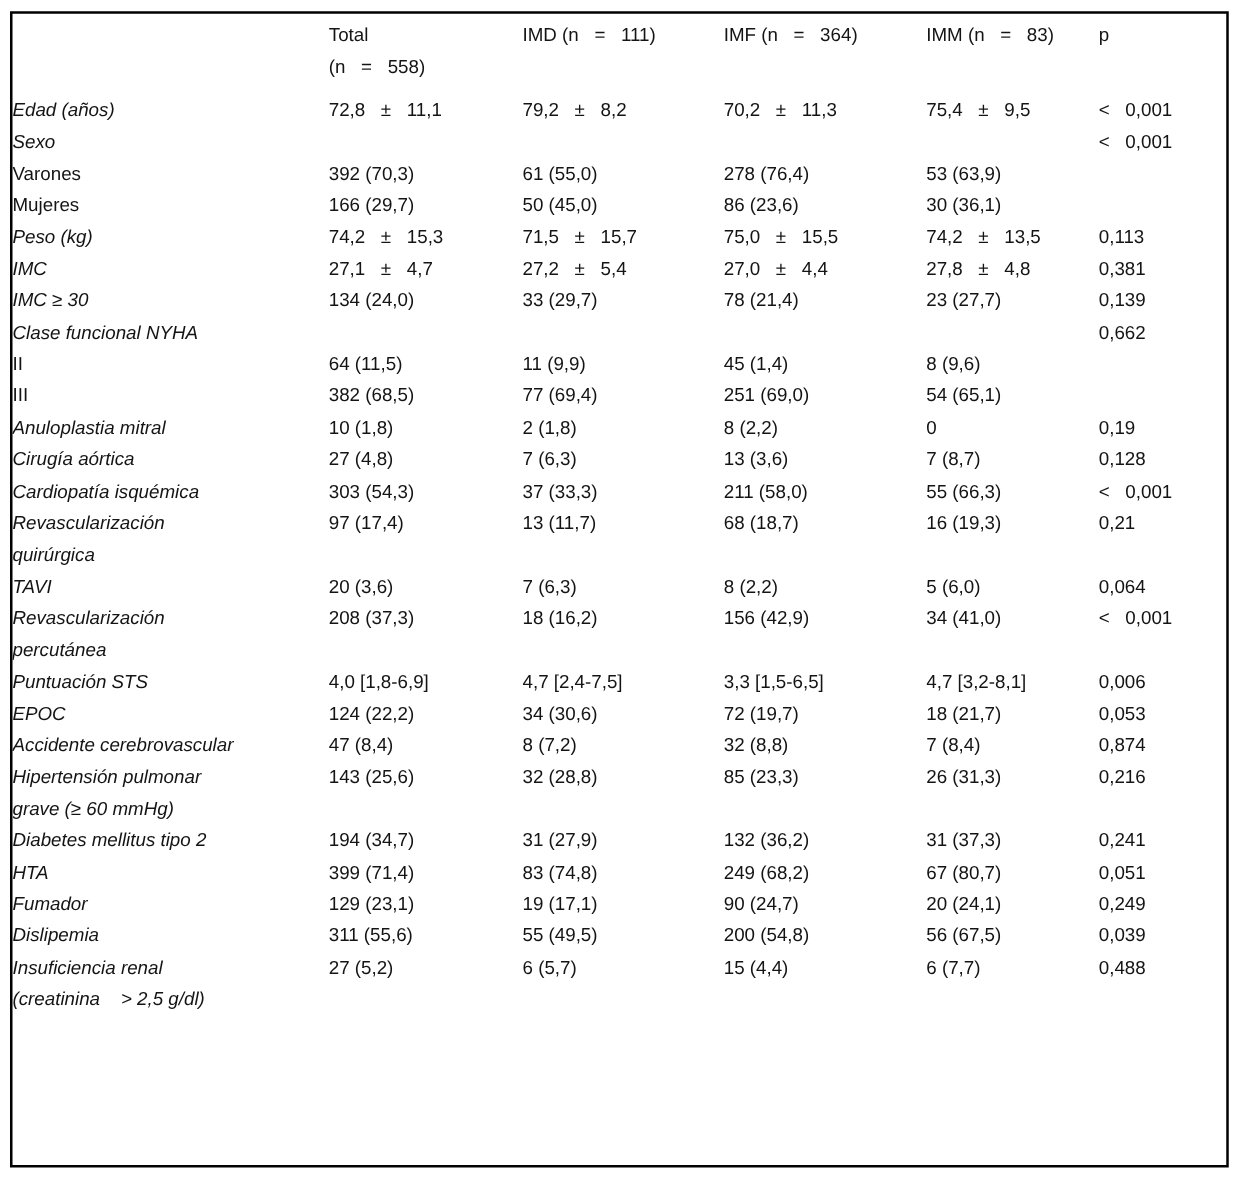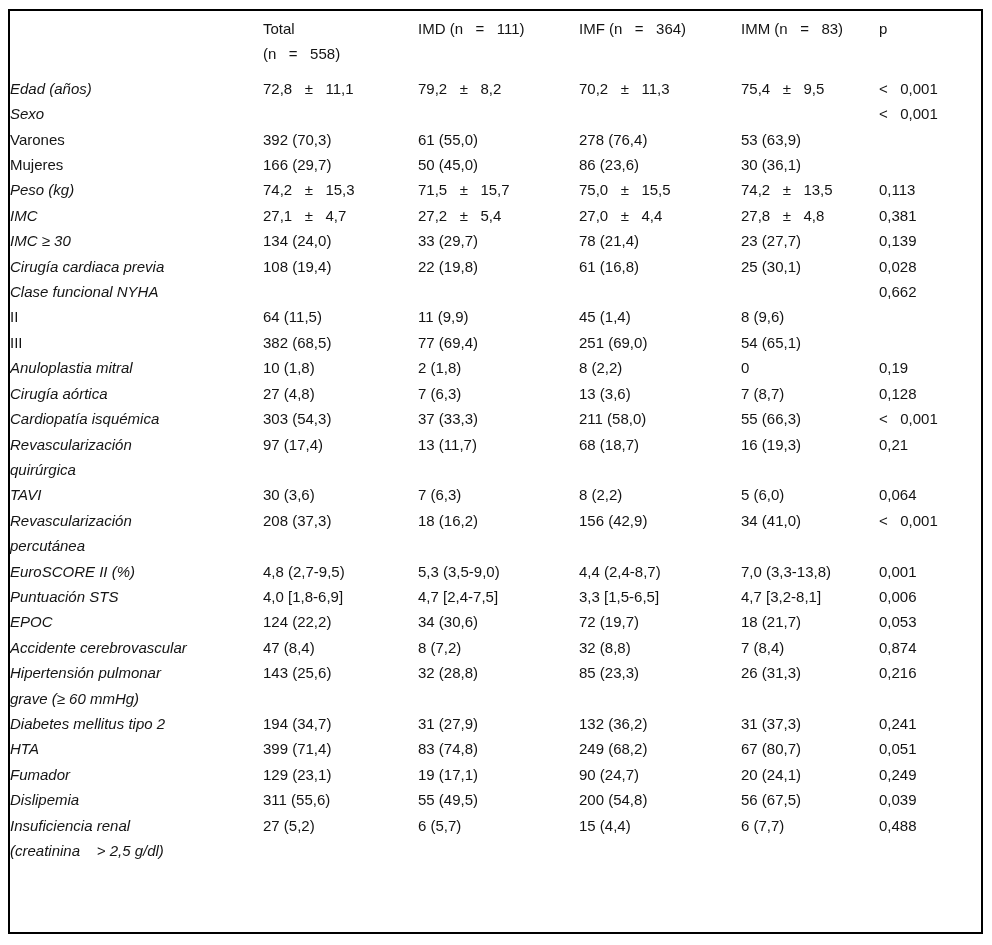--- a/index.html
+++ b/index.html
@@ -127,28 +127,20 @@
   </tr>
         <tr>
     <td class="label">IMC ≥ 30</td>
     <td>134 (24,0)</td>
     <td>33 (29,7)</td>
     <td>78 (21,4)</td>
     <td>23 (27,7)</td>
     <td>0,139</td>
   </tr>
         <tr>
-    <td class="label">Cirugía cardiaca previa</td>
-    <td>108 (19,4)</td>
-    <td>22 (19,8)</td>
-    <td>61 (16,8)</td>
-    <td>25 (30,1)</td>
-    <td>0,028</td>
-  </tr>
-        <tr>
     <td class="label">Clase funcional NYHA</td>
     <td></td>
     <td></td>
     <td></td>
     <td></td>
     <td>0,662</td>
   </tr>
         <tr>
     <td class="label indent">II</td>
     <td>64 (11,5)</td>
@@ -193,42 +185,34 @@
     <td class="label">Revascularización
 quirúrgica</td>
     <td>97 (17,4)</td>
     <td>13 (11,7)</td>
     <td>68 (18,7)</td>
     <td>16 (19,3)</td>
     <td>0,21</td>
   </tr>
         <tr>
     <td class="label">TAVI</td>
-    <td>30 (3,6)</td>
+    <td>20 (3,6)</td>
     <td>7 (6,3)</td>
     <td>8 (2,2)</td>
     <td>5 (6,0)</td>
     <td>0,064</td>
   </tr>
         <tr>
     <td class="label">Revascularización
 percutánea</td>
     <td>208 (37,3)</td>
     <td>18 (16,2)</td>
     <td>156 (42,9)</td>
     <td>34 (41,0)</td>
     <td>&lt;   0,001</td>
-  </tr>
-        <tr>
-    <td class="label">EuroSCORE II (%)</td>
-    <td>4,8 (2,7-9,5)</td>
-    <td>5,3 (3,5-9,0)</td>
-    <td>4,4 (2,4-8,7)</td>
-    <td>7,0 (3,3-13,8)</td>
-    <td>0,001</td>
   </tr>
         <tr>
     <td class="label">Puntuación STS</td>
     <td>4,0 [1,8-6,9]</td>
     <td>4,7 [2,4-7,5]</td>
     <td>3,3 [1,5-6,5]</td>
     <td>4,7 [3,2-8,1]</td>
     <td>0,006</td>
   </tr>
         <tr>

